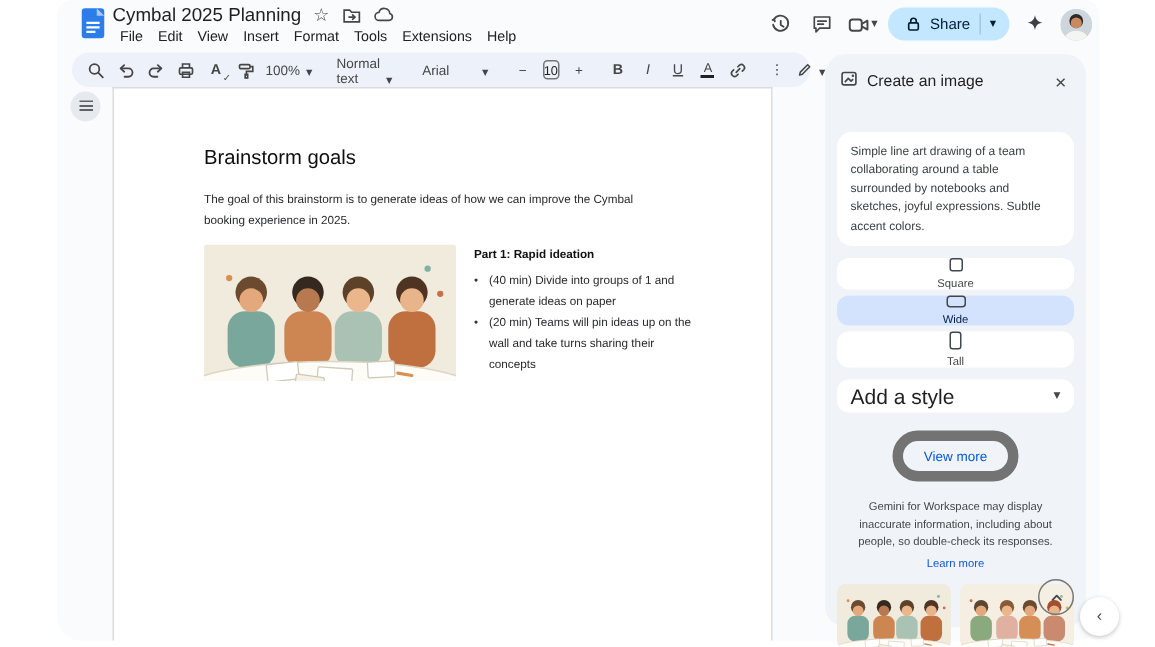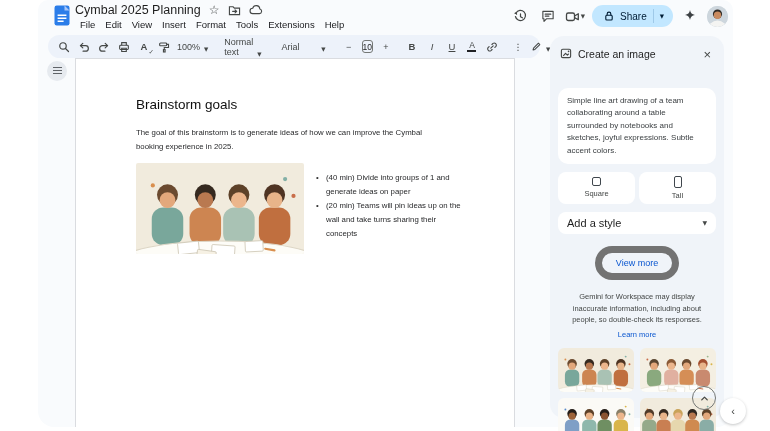--- a/index.html
+++ b/index.html
@@ -69,33 +69,33 @@
   .bullet .dot { width:6px; flex:none; color:#333; }
 
   
   .sidebar { position:absolute; left:512px; top:36px; width:174px; bottom:9px;
     background:var(--sidebar_panel,#f0f4f9); border-radius:14px; padding:7px 8px 0 8px; }
   .sb-head { display:flex; align-items:center; gap:6px; height:22px; padding:0 2px; }
   .sb-title { font-size:10.5px; font-weight:500; color:#1f1f1f; flex:1; }
   .sb-close { font-size:13px; color:#444746; cursor:pointer; line-height:1; padding:1px 3px; }
   .prompt-card { margin-top:23px; background:#ffffff; border-radius:10px; padding:7px 9px;
     font-size:8px; line-height:1.55; color:#3c4043; min-height:64px; cursor:text; }
-  .aspect-row { margin-top:8px; display:flex; gap:4px; }
+  .aspect-row { margin-top:8px; display:flex; gap:4px;flex-direction:column; }
   .aspect-btn { flex:1; height:32px; background:#fff; border-radius:8px; display:flex;
     flex-direction:column; align-items:center; justify-content:center; gap:3px; cursor:pointer; }
   .aspect-btn.selected { background:var(--selection_chip,#d3e3fd); }
   .aspect-btn .alabel { font-size:7.5px; color:#444746; }
   .aspect-btn.selected .alabel { color:#041e49; font-weight:500; }
   .ai { border:1.3px solid #40474d; }
   .ai-square { width:9px; height:9px; border-radius:2px; }
   .ai-wide { width:13px; height:8px; border-radius:2.5px; }
   .ai-tall { width:8px; height:12px; border-radius:2px; }
   .style-select { margin-top:8px; height:22px; background:#fff; border-radius:8px;
     display:flex; align-items:center; padding:0 9px; cursor:pointer; }
-  .style-select .slabel { flex:1; font-size:11px; color:#1f1f1f; }
+  .style-select .slabel { flex:1; font-size:14px; color:#1f1f1f; }
   .viewmore-wrap { margin-top:12px; text-align:center; }
   .viewmore { display:inline-block; padding:5px 14px; border:7px solid #737373; border-radius:999px;
     font-size:9px; font-weight:500; color:var(--link_blue,#0b57d0); background:transparent; cursor:pointer; }
   .disclaimer { margin-top:11px; padding:0 5px; font-size:7.5px; line-height:1.55; color:#444746; text-align:center; }
   .learn-more { margin-top:4px; font-size:7.5px; color:var(--link_blue,#0b57d0); text-align:center; cursor:pointer; }
   .thumb-grid { margin-top:9px; display:grid; grid-template-columns:1fr 1fr; gap:6px; }
   .thumb { height:44px; border-radius:6px; overflow:hidden; cursor:pointer; }
   .thumb svg { display:block; width:100%; height:100%; }
   .scroll-up { position:absolute; right:8px; bottom:8px; width:24px; height:24px; border-radius:50%;
     border:1px solid #747775; background:transparent; display:flex; align-items:center; justify-content:center; cursor:pointer; }
@@ -317,20 +317,21 @@
           <circle cx="132" cy="38" r="7.5" fill="#e8b48a"></circle>
           <ellipse cx="80" cy="97" rx="96" ry="20" fill="#fdfcf7" stroke="#ddd6c6" stroke-width="1"></ellipse>
           <rect x="40" y="78" width="20" height="11" rx="1" transform="rotate(-6 50 83.5)" fill="#fff" stroke="#cfc8b6" stroke-width="0.8"></rect>
           <rect x="72" y="81" width="22" height="12" rx="1" transform="rotate(4 83 87)" fill="#fff" stroke="#cfc8b6" stroke-width="0.8"></rect>
           <rect x="104" y="77" width="17" height="10" rx="1" transform="rotate(-3 112.5 82)" fill="#fff" stroke="#cfc8b6" stroke-width="0.8"></rect>
           <rect x="58" y="86" width="18" height="9" rx="1" transform="rotate(8 67 90.5)" fill="#f6f1e4" stroke="#cfc8b6" stroke-width="0.8"></rect>
           <rect x="122" y="84" width="11" height="2" rx="1" transform="rotate(10 127 85)" fill="#d98f4e"></rect>
         </svg>
       </div>
     <div class="right-col">
+      <div class="part-title">Part 1: Rapid ideation</div>
       <div class="bullet-list" id="bullets">
           <div class="bullet">
             <span class="dot">•</span>
             <span class="btxt">(40 min) Divide into groups of 1 and generate ideas on paper</span>
           </div>
           <div class="bullet">
             <span class="dot">•</span>
             <span class="btxt">(20 min) Teams will pin ideas up on the wall and take turns sharing their concepts</span>
           </div>
         </div>
@@ -349,20 +350,24 @@
       <span class="sb-title">Create an image</span>
       <span class="sb-close">×</span>
     </div>
 
     <div class="prompt-card">Simple line art drawing of a team collaborating around a table surrounded by notebooks and sketches, joyful expressions. Subtle accent colors.</div>
 
     <div class="aspect-row" id="aspects">
         <div class="aspect-btn">
           <span class="ai ai-square"></span>
           <span class="alabel">Square</span>
+        </div>
+        <div class="aspect-btn selected">
+          <span class="ai ai-wide"></span>
+          <span class="alabel">Wide</span>
         </div>
         <div class="aspect-btn">
           <span class="ai ai-tall"></span>
           <span class="alabel">Tall</span>
         </div>
       </div>
 
     <div class="style-select">
       <span class="slabel">Add a style</span>
       <span class="caret" style="font-size:6px">▼</span>

